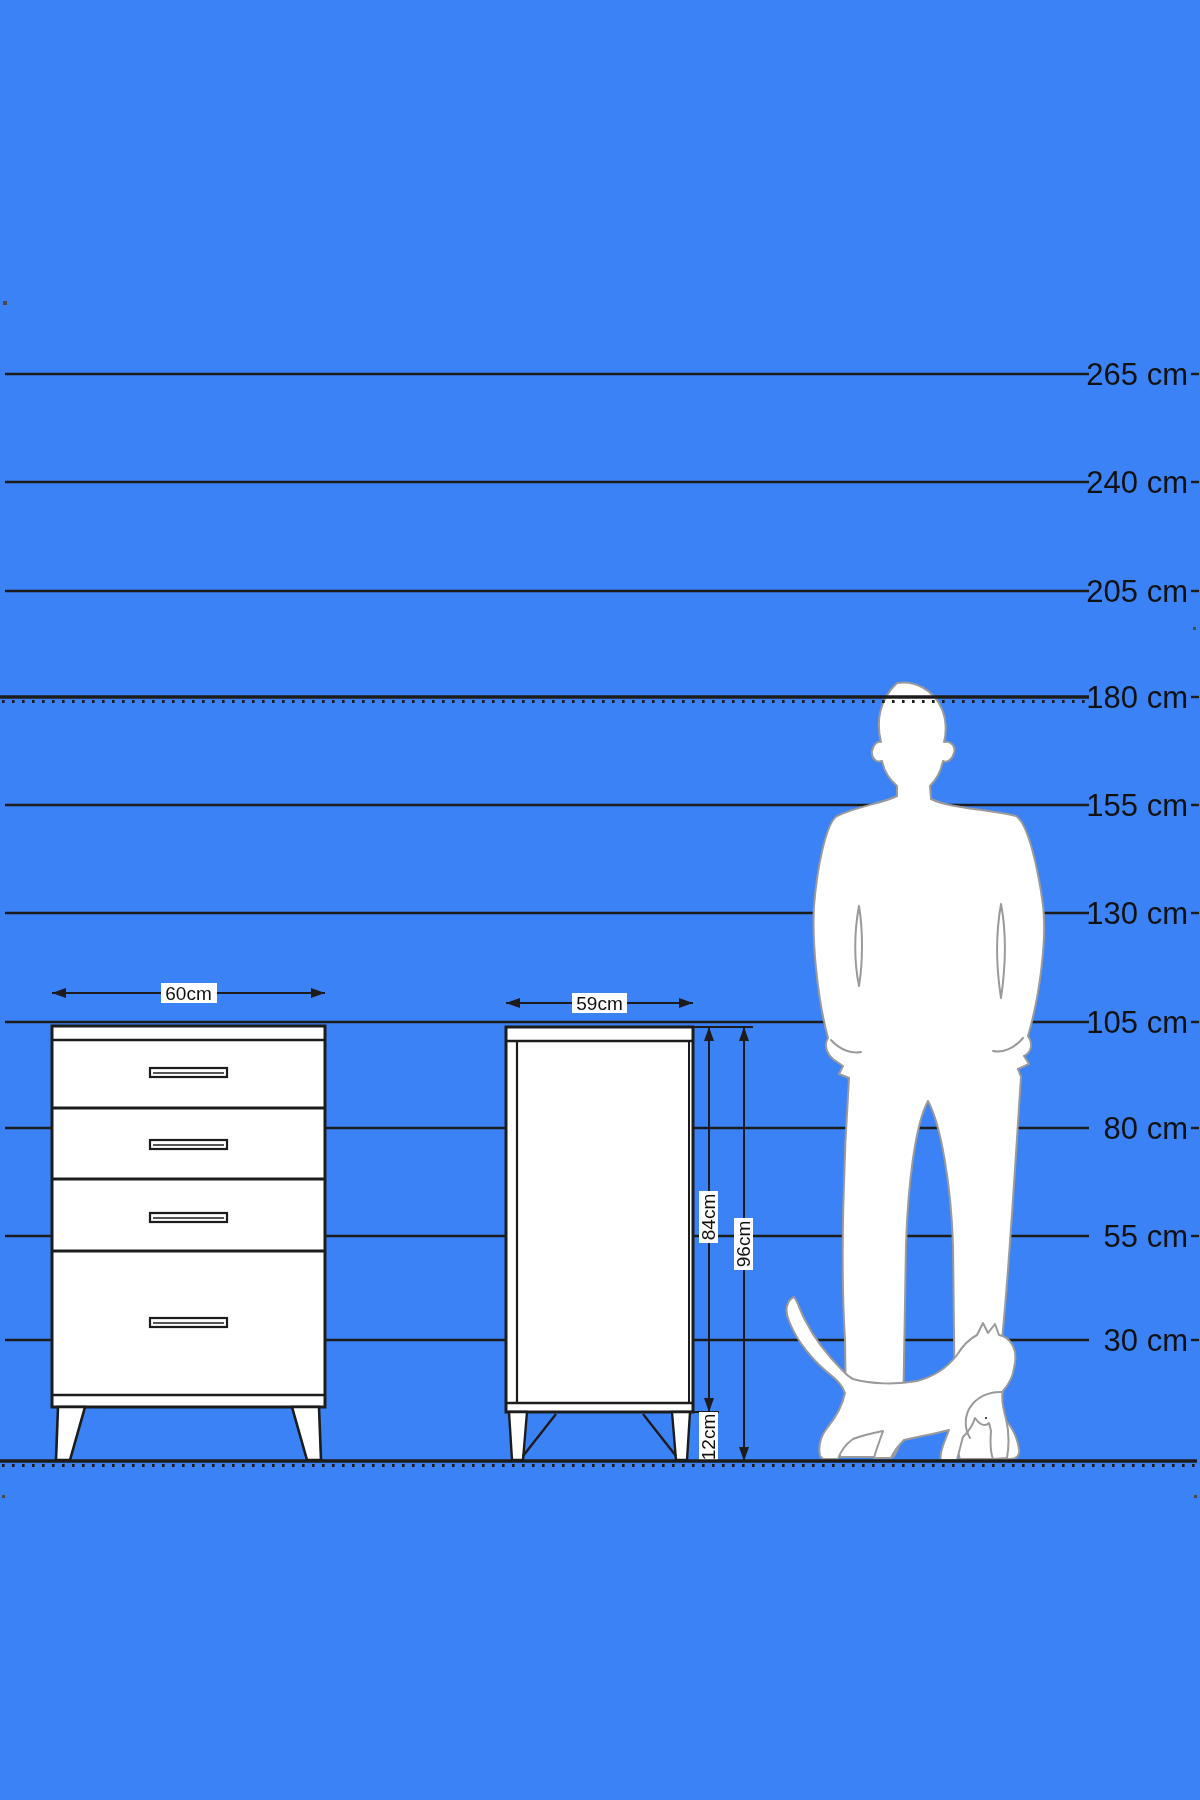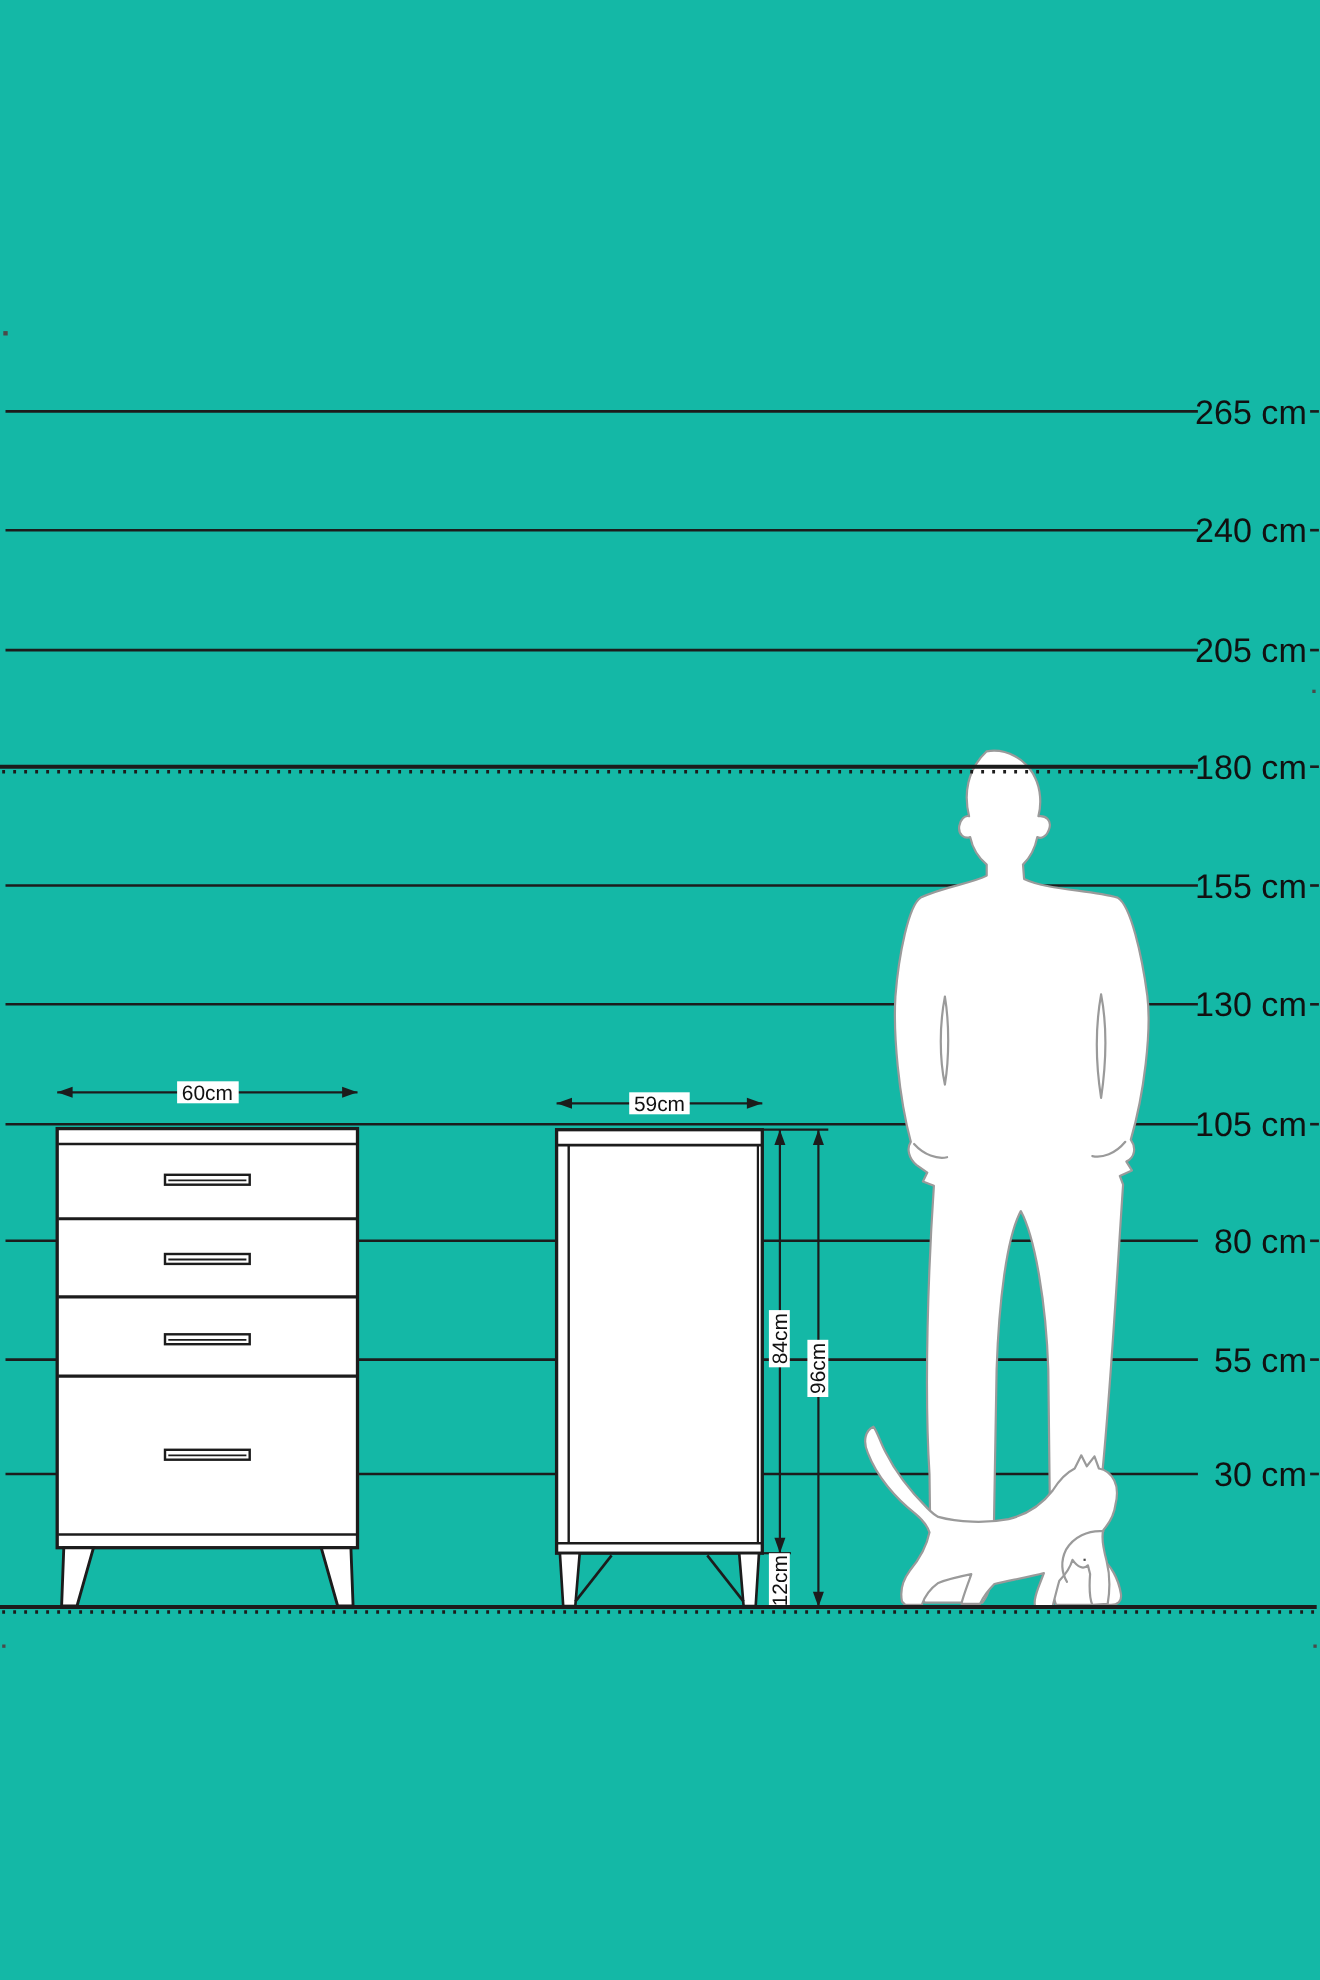--- a/index.html
+++ b/index.html
@@ -1,16 +1,16 @@
 <!DOCTYPE html>
 <html><head>
 <meta charset="utf-8">
 <style>
   html,body{margin:0;padding:0;background:#fff;}
-  .stage{position:relative;width:1200px;height:1800px;background:#14b8a6;overflow:hidden;}
+  .stage{position:relative;width:1200px;height:1800px;background:#3b82f6;overflow:hidden;}
   svg{display:block;}
   text{font-family:"Liberation Sans","DejaVu Sans",sans-serif;fill:#111;}
   .scale-label{font-size:31px;}
   .dim-label{font-size:19px;}
 </style>
 </head>
 <body>
 
 <div class="stage">
 <svg width="1200" height="1800" viewBox="0 0 1200 1800">

